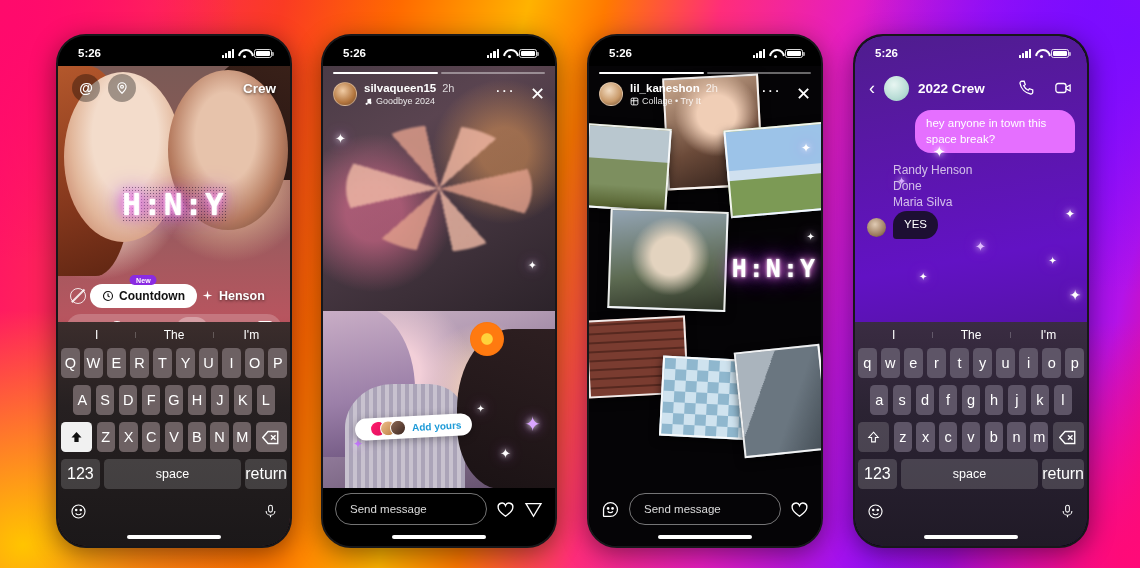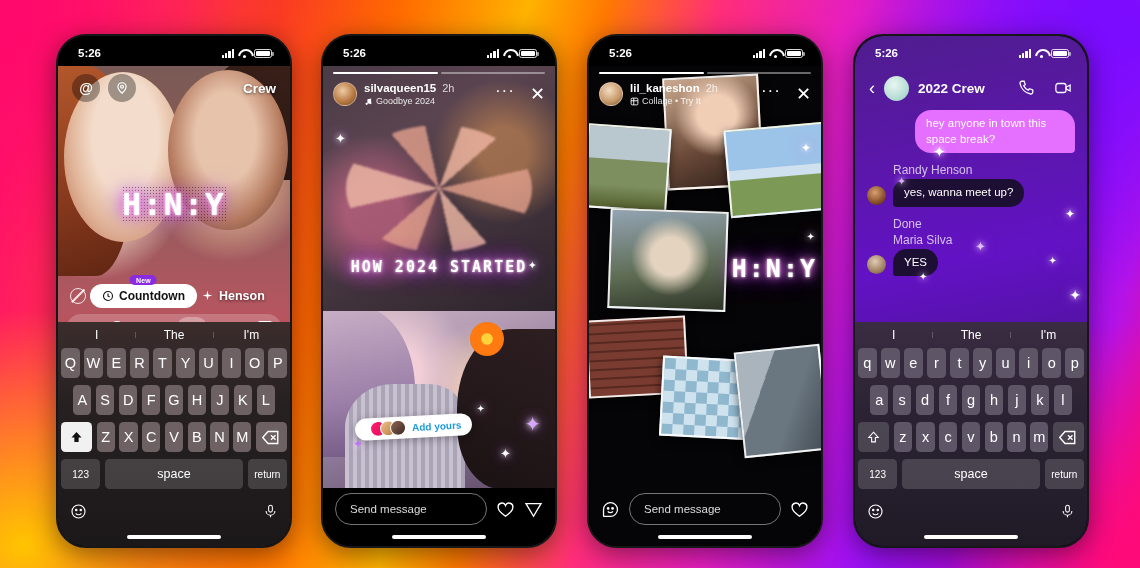--- a/index.html
+++ b/index.html
@@ -190,21 +190,21 @@
   .krow { display:flex; justify-content:center; gap:4.5px; margin-bottom:7px; padding:0 3px; }
   .krow.r2 { padding:0 15px; }
   .key {
     flex:1; height:30px; border-radius:4.5px; color:#fff;
     display:flex; align-items:center; justify-content:center;
     font-size:14.5px; font-weight:400;
   }
   .kb.warm .key { background:#6d6163; }
   .kb.plum .key { background:#5e5567; }
   .kb.warm .key.fn, .kb.plum .key.fn { background: rgba(255,255,255,.16); }
-  .key.fn { font-size:10px; }
+  .key.fn { font-size:16px; }
   .key.wide { flex:1.45; }
   .key.space { flex:5.1; font-size:12.5px; }
   .key.shift-on { background:#f1f1f1 !important; color:#111; }
   .krow.r4 { padding:0 3px; }
   .kb-bottom { height:34px; display:flex; align-items:center; justify-content:space-between; padding:0 12px; color:#fff; font-size:15px; }
 
   
   .viewer-top { position:absolute; top:30px; left:0; right:0; z-index:30; padding:6px 10px 0; }
   .prog { display:flex; gap:3px; margin-bottom:7px; }
   .prog i { flex:1; height:2.2px; background:rgba(255,255,255,.4); border-radius:2px; }
@@ -544,21 +544,20 @@
                   <circle cx="17" cy="16" r="3"></circle>
                 </svg>
               <span>Goodbye 2024</span>
             </div>
           </div>
           <div class="dots3">···</div>
           <div class="xbtn" style="margin-left:8px;">✕</div>
         </div>
       </div>
 
-      <div class="p2-title led">HOW 2024 STARTED</div>
 
       <div class="addyours">
         <span class="ay-stack">
             <i></i>
             <i></i>
             <i></i>
           </span>
         <span>Add yours</span>
       </div>
 
@@ -715,24 +714,20 @@
       <div class="sparkfx" style="right:30px;top:220px;font-size:10px;">✦</div>
       <div class="sparkfx" style="left:64px;top:236px;font-size:10px;">✦</div>
       <div class="sparkfx" style="right:6px;top:252px;font-size:14px;color:#fff;">✦</div>
 
       <div class="msgs">
         <div class="m out">
           <div class="bub out">hey anyone in town this space break?</div>
         </div>
         <div>
           <div class="sender">Randy Henson</div>
-          <div class="m in">
-            <div class="mav a1"></div>
-            <div class="bub in">yes, wanna meet up?</div>
-          </div>
         </div>
         <div>
           <div class="sender">Done</div>
         </div>
         <div>
           <div class="sender">Maria Silva</div>
           <div class="m in">
             <div class="mav a3"></div>
             <div class="bub in">YES</div>
           </div>

